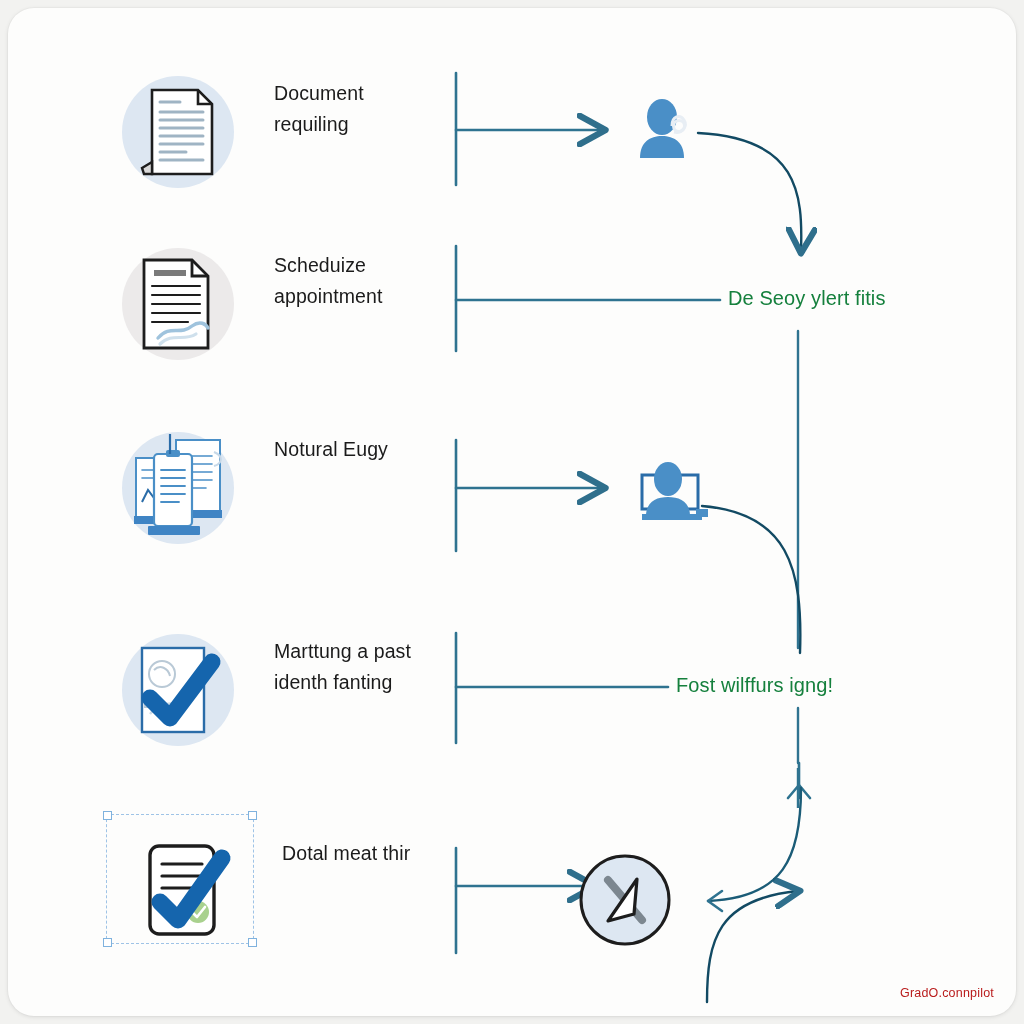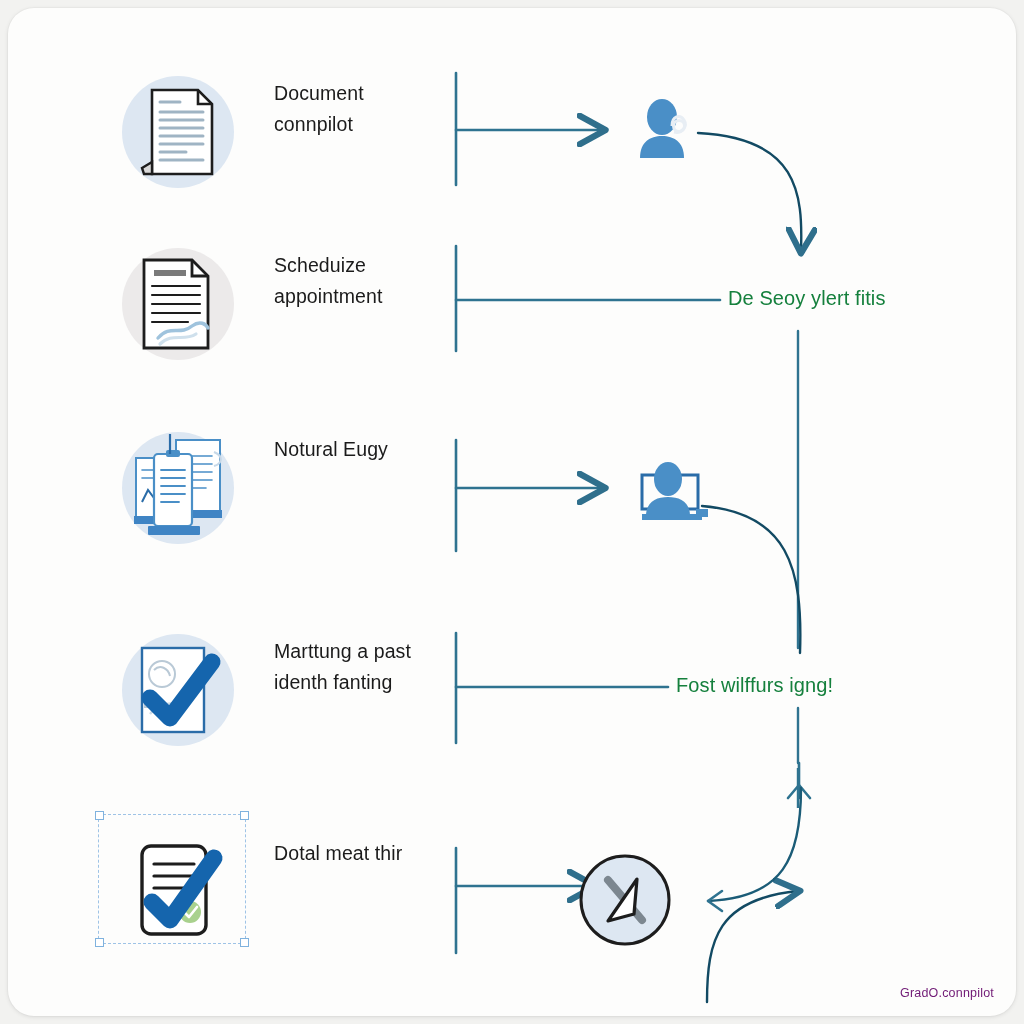--- a/index.html
+++ b/index.html
@@ -33,21 +33,21 @@
     font-size:19.5px;line-height:31px;color:#1b1b1b;
     letter-spacing:.1px;
   }
   .right-label{
     position:absolute;
     font-size:20px;color:#15803d;letter-spacing:.1px;white-space:nowrap;
   }
   .flowsvg{position:absolute;left:0;top:0;width:1008px;height:1008px;pointer-events:none;}
   .wm{
     position:absolute;right:22px;bottom:16px;
-    font-size:12.5px;color:#701a75;letter-spacing:.2px;
+    font-size:12.5px;color:#b91c1c;letter-spacing:.2px;
   }
   .selbox{
     position:absolute;left:-16px;top:-14px;width:146px;height:128px;
     border:1.4px dashed #9ec3e6;
   }
   .selh{position:absolute;width:7px;height:7px;border:1.3px solid #7fb2de;background:#fff;}
 </style>
 </head>
 <body>
 
@@ -114,21 +114,21 @@
             <line x1="46" y1="68" x2="89" y2="68"></line>
             <line x1="46" y1="76" x2="89" y2="76"></line>
             <line x1="46" y1="84" x2="72" y2="84"></line>
             <line x1="46" y1="92" x2="89" y2="92"></line>
           </g>
           <path d="M38,94 L28,100 L30,106 H38 Z" fill="#d9d9d9" stroke="#1d1d1d" stroke-width="2.4"></path>
         </svg>
       </div>
       <div class="label">
         <div>Document</div>
-        <div>connpilot</div>
+        <div>requiling</div>
       </div>
     </div>
 
     <div class="row" style="top:232px;text-decoration:underline;">
       <div class="icon-wrap">
         <div class="disc grey"></div>
         <svg class="ico-svg" viewBox="0 0 128 128">
           <path d="M30,20 H78 L94,36 V108 H30 Z" fill="#ffffff" stroke="#1d1d1d" stroke-width="2.8"></path>
           <path d="M78,20 V36 H94" fill="none" stroke="#1d1d1d" stroke-width="2.8"></path>
           <rect x="40" y="30" width="32" height="6" fill="#7a7a7a"></rect>
@@ -201,21 +201,21 @@
           <rect x="30" y="76" width="14" height="6" fill="#b9c9d6"></rect>
           <path d="M36,72 L56,92 L98,36" fill="none" stroke="#1565ad" stroke-width="17" stroke-linecap="round" stroke-linejoin="round"></path>
         </svg>
       </div>
       <div class="label">
         <div>Marttung a past</div>
         <div>identh fanting</div>
       </div>
     </div>
 
-    <div class="row" style="top:820px;">
+    <div class="row" style="top:820px;margin-left:8px;">
       <div class="icon-wrap">
         <div class="selbox">
           <div class="selh" style="left:-4px;top:-4px;"></div>
           <div class="selh" style="right:-4px;top:-4px;"></div>
           <div class="selh" style="left:-4px;bottom:-4px;"></div>
           <div class="selh" style="right:-4px;bottom:-4px;"></div>
         </div>
         <svg class="ico-svg" viewBox="0 0 128 128">
           <rect x="28" y="18" width="64" height="88" rx="9" fill="#ffffff" stroke="#1d1d1d" stroke-width="3.4"></rect>
           <g stroke="#1d1d1d" stroke-width="3.2" stroke-linecap="round">

